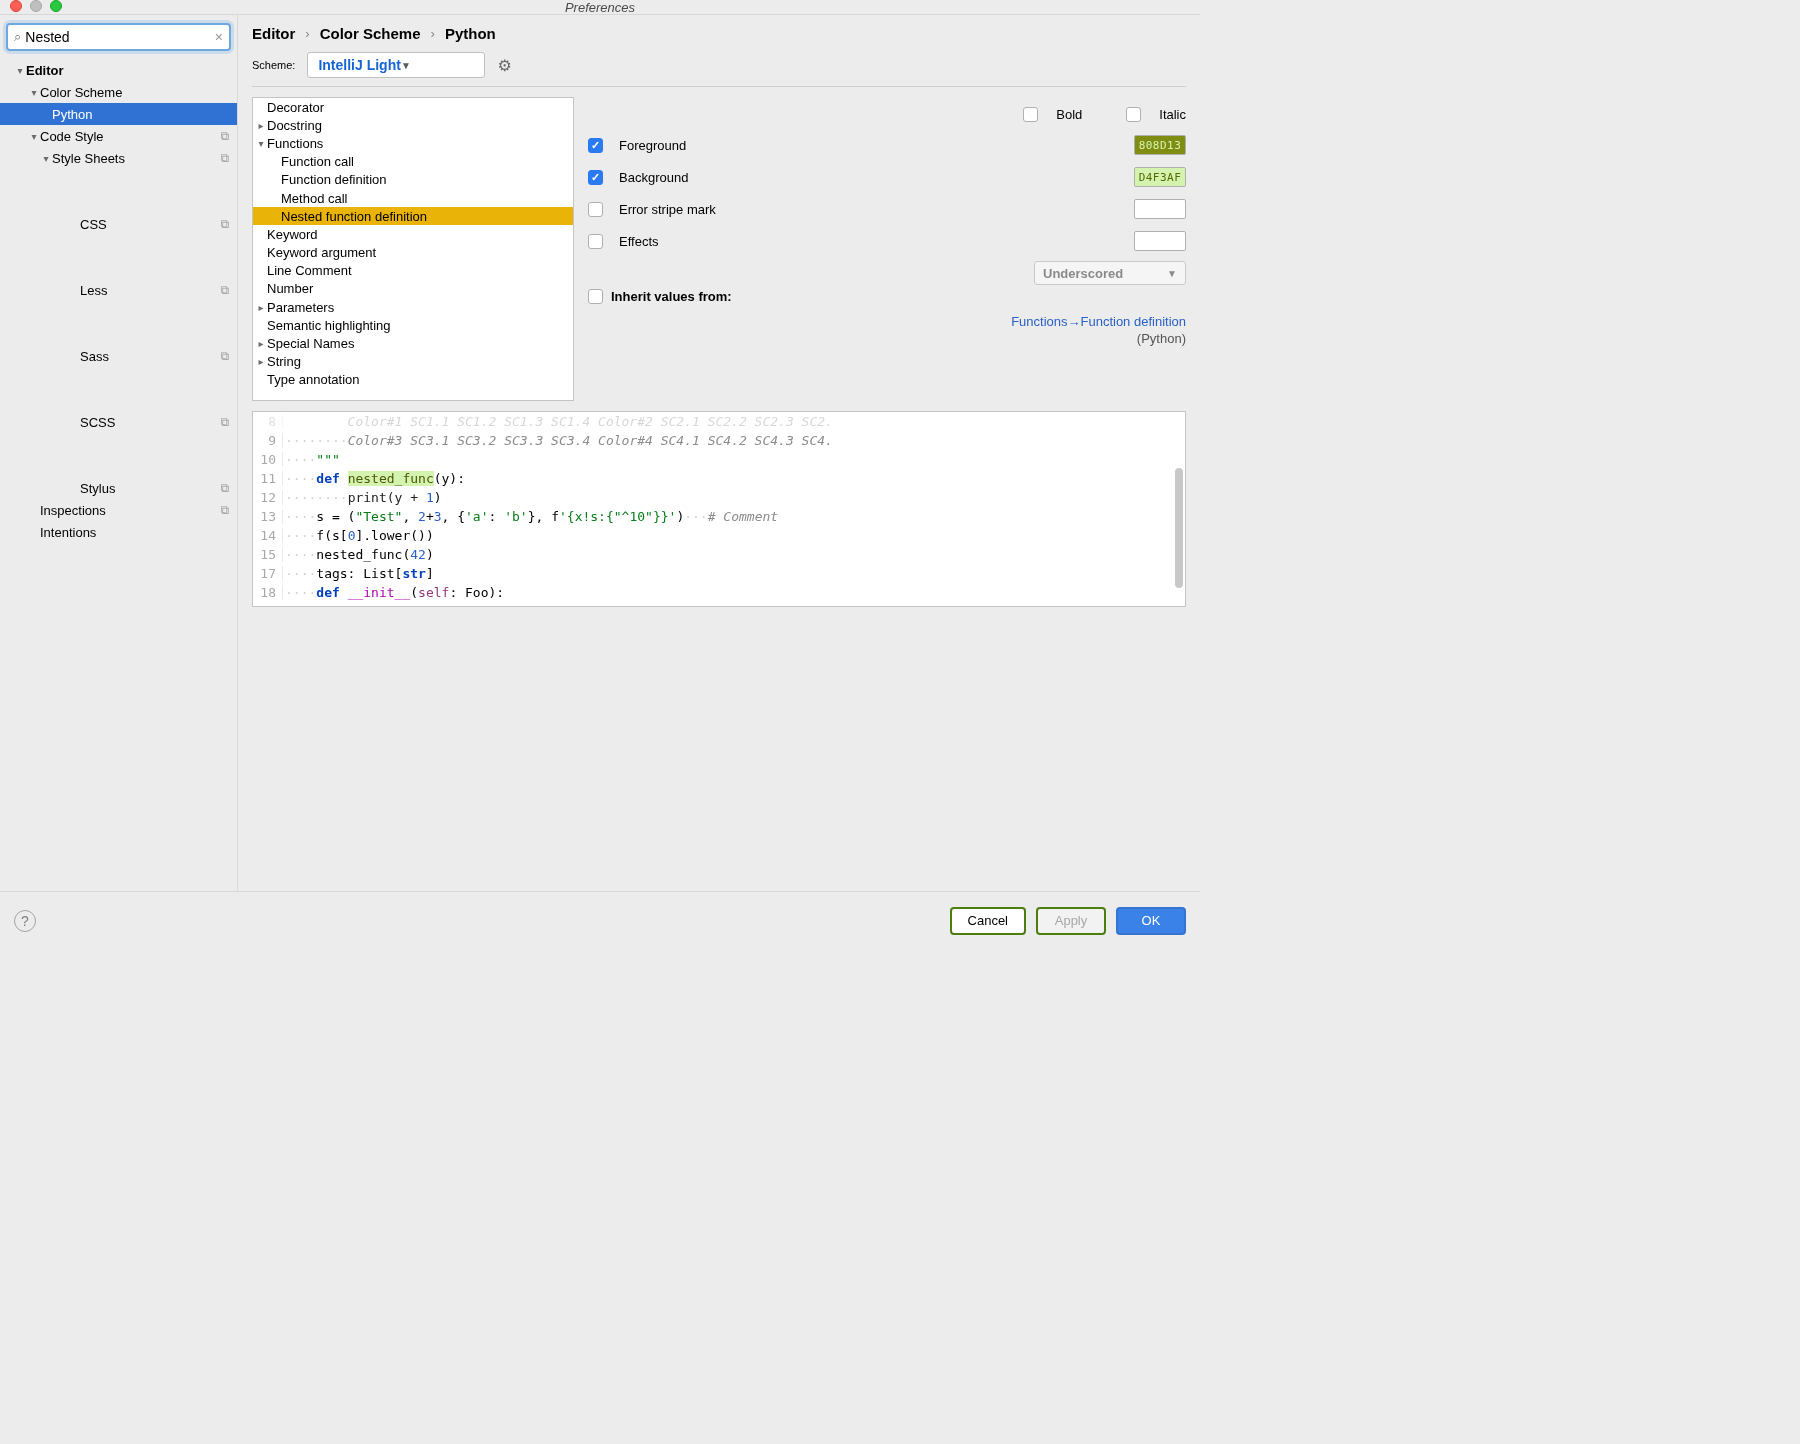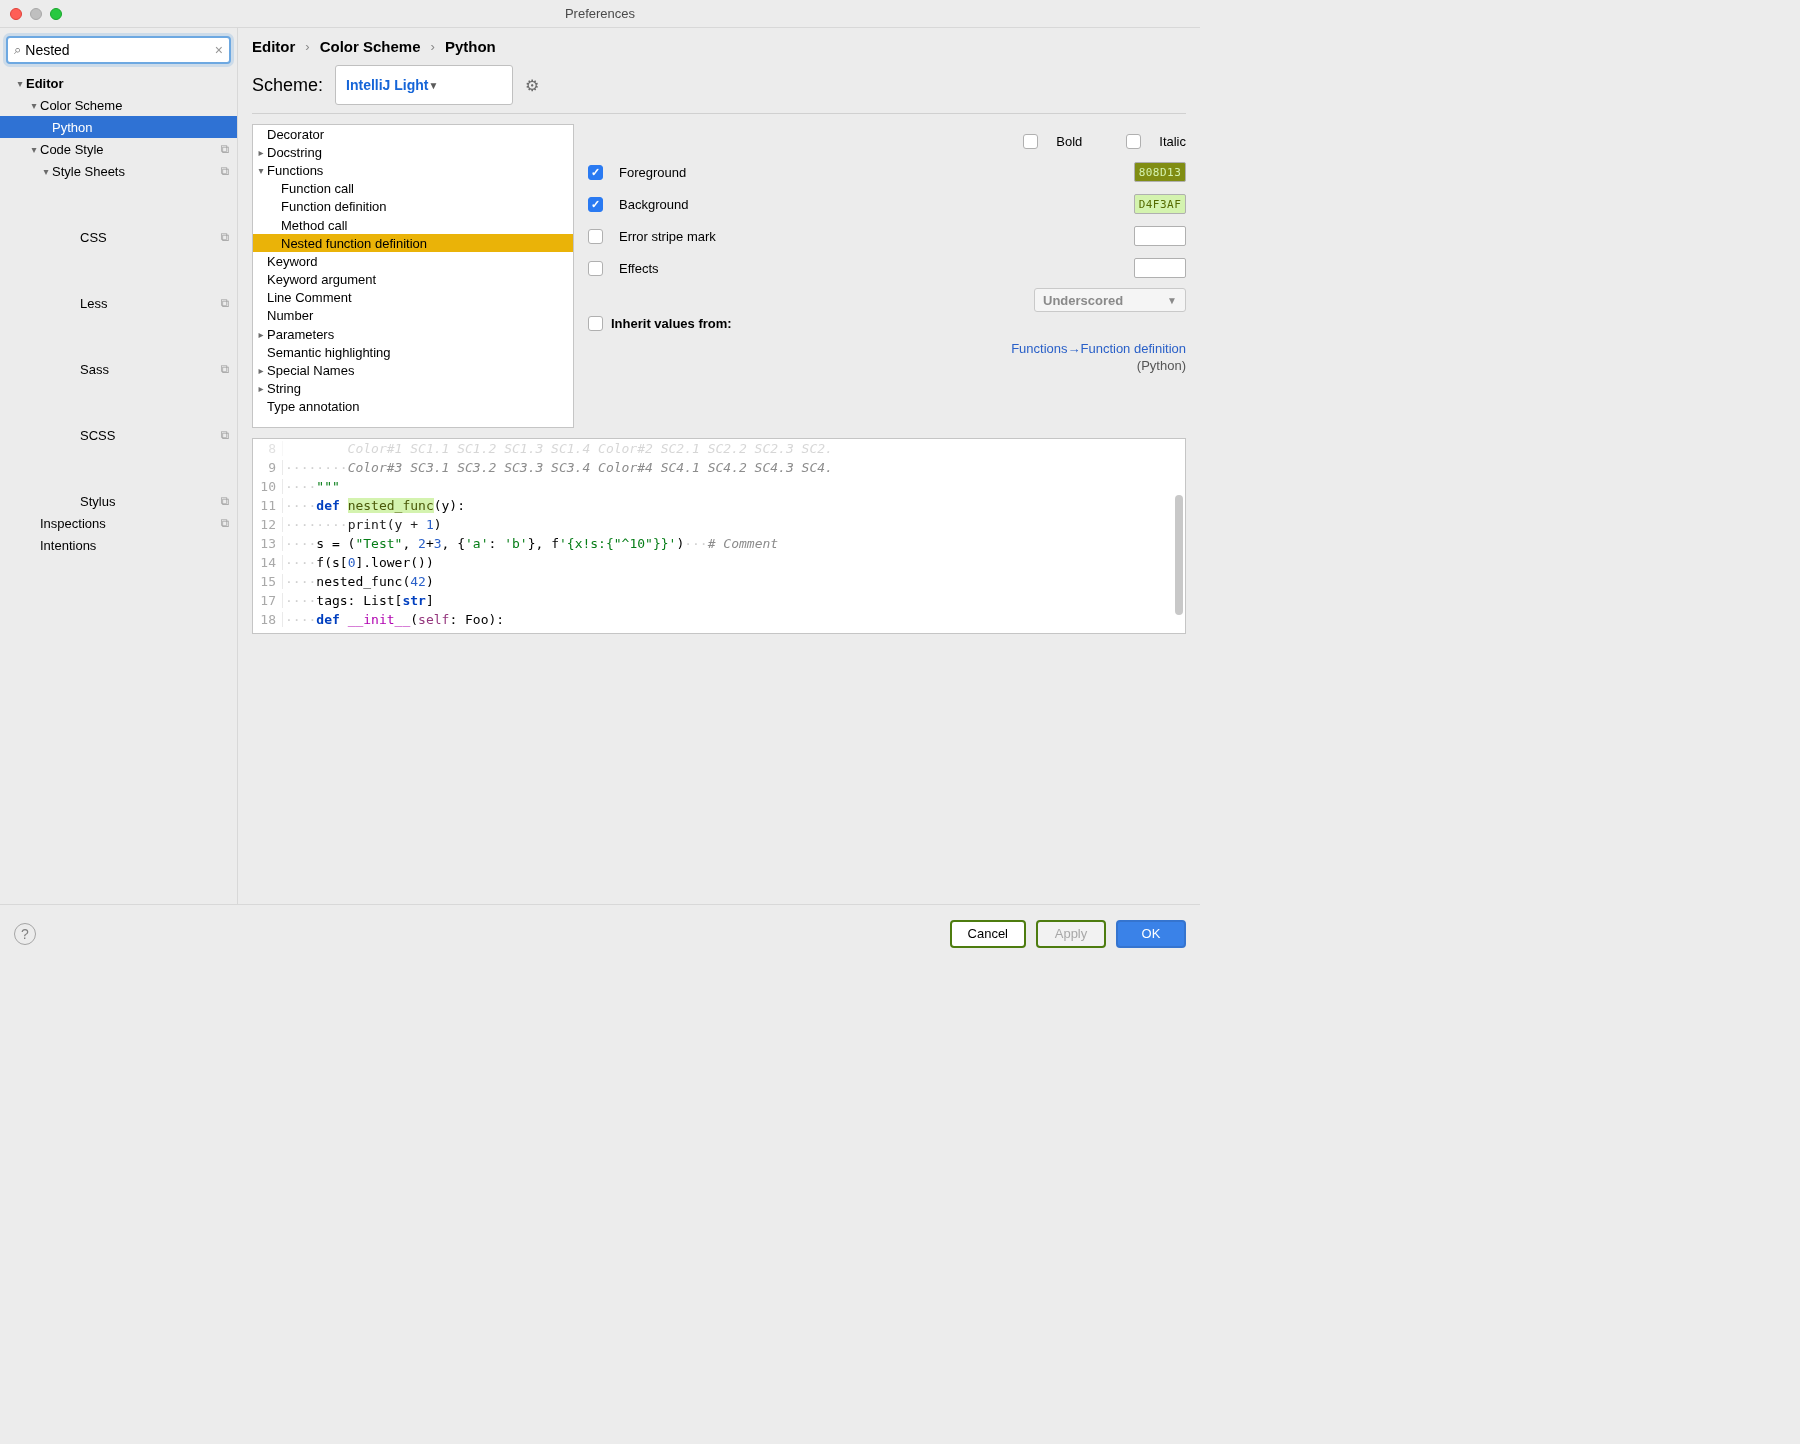--- a/index.html
+++ b/index.html
@@ -1,17 +1,17 @@
 <!DOCTYPE html>
 <html><head>
 <meta charset="utf-8">
 <style>
 * { box-sizing: border-box; margin: 0; padding: 0; }
 body { font-family: -apple-system, "Helvetica Neue", Arial, sans-serif; font-size: 13px; color: #000; background: #ececec; width: 1200px; height: 963px; overflow: hidden; }
-.titlebar { height: 28px; background: #ececec; display: flex; align-items: center; position: relative; border-bottom: 1px solid #d8d8d8; }
+.titlebar { height: 15px; background: #ececec; display: flex; position: relative; border-bottom: 1px solid #d8d8d8; font-style: italic; }
 .traffic { display: flex; gap: 8px; padding-left: 10px; }
 .traffic span { width: 12px; height: 12px; border-radius: 50%; display: inline-block; }
 .tr-close { background: #ff5f57; border: 0.5px solid #e14138; }
 .tr-min { background: #bfbfbf; border: 0.5px solid #a8a8a8; }
 .tr-max { background: #28c840; border: 0.5px solid #17a62a; }
 .titlebar .title { position: absolute; left: 0; right: 0; text-align: center; font-size: 13px; color: #4a4a4a; }
 .main { display: flex; height: 876px; }
 .sidebar { width: 238px; background: #ececec; border-right: 1px solid #d8d8d8; display: flex; flex-direction: column; }
 .searchwrap { padding: 8px 6px 6px 6px; }
 .searchbox { display: flex; align-items: center; background: #fff; border: 2px solid #6da8e1; border-radius: 4px; height: 28px; padding: 0 6px; box-shadow: 0 0 0 3px rgba(109,168,225,0.25); }
@@ -28,22 +28,22 @@
 .tnode.selected .arrow { color: #fff; }
 .pad0 { padding-left: 14px; }
 .pad1 { padding-left: 28px; }
 .pad2 { padding-left: 40px; }
 .pad4 { padding-left: 68px; margin-top: 44px; }
 .content { flex: 1; background: #ececec; display: flex; flex-direction: column; padding: 8px 14px 0 14px; }
 .breadcrumb { font-size: 15px; color: #000; padding: 2px 0 10px 0; display: flex; align-items: center; gap: 10px; }
 .breadcrumb .bc { font-weight: 600; }
 .breadcrumb .sep { color: #888; font-size: 13px; }
 .schemerow { display: flex; align-items: center; gap: 12px; padding-bottom: 8px; border-bottom: 1px solid #d0d0d0; }
-.schemerow label { font-size: 18px; }
-.scheme-select { border: 1px solid #c0c0c0; background: #fff; border-radius: 3px; height: 40px; min-width: 178px; display: flex; align-items: center; padding: 0 6px 0 10px; }
+.schemerow label { font-size: 11px; }
+.scheme-select { border: 1px solid #c0c0c0; background: #fff; border-radius: 3px; height: 26px; min-width: 178px; display: flex; align-items: center; padding: 0 6px 0 10px; }
 .scheme-select .val { color: #1565d8; font-weight: 600; font-size: 14px; }
 .scheme-select .dd { color: #5a5a5a; font-size: 10px; }
 .gear { color: #6b6b6b; font-size: 16px; }
 .midrow { display: flex; gap: 14px; padding-top: 10px; }
 .catlist { width: 322px; height: 304px; background: #fff; border: 1px solid #c5c5c5; overflow: auto; }
 .catitem { height: 18.2px; display: flex; align-items: center; font-size: 13px; padding-left: 12px; position: relative; }
 .catitem .arrow { width: 12px; text-align: center; font-size: 10px; color: #6b6b6b; position: absolute; left: 2px; }
 .catitem.l1 { padding-left: 14px; }
 .catitem.l2 { padding-left: 28px; }
 .catitem.selected { background: #eab308; }

